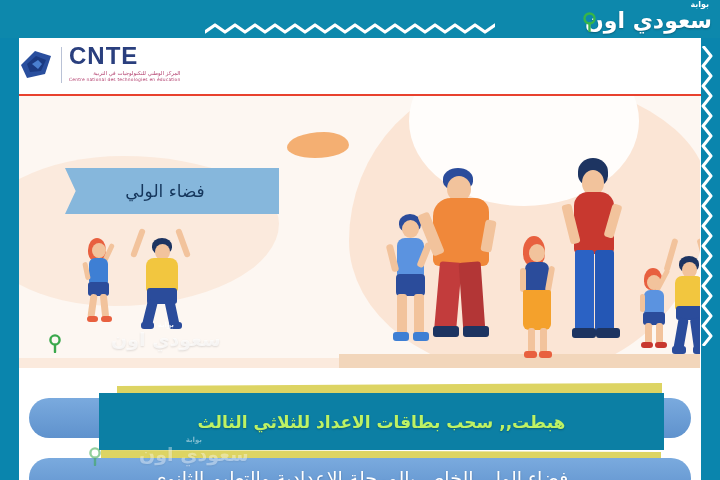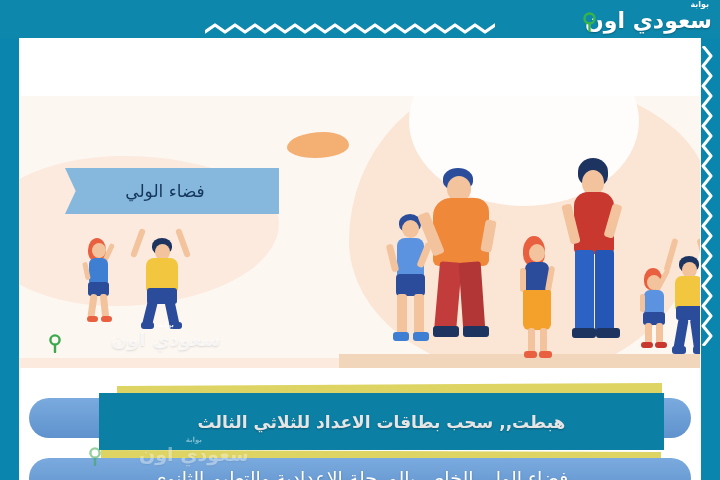--- a/index.html
+++ b/index.html
@@ -178,21 +178,21 @@
     clip-path:polygon(0 3px,100% 0,100% 11px,0 11px);
     z-index:5;
   }
   #caption-box {
     position:absolute; left:80px; top:355px; width:565px; height:57px;
     background:#0c7fa4;
     z-index:6;
     display:flex; align-items:center; justify-content:center;
   }
   #caption-text {
-    color:#e5e5e5; font-size:17px; font-weight:bold;
+    color:#bef264; font-size:17px; font-weight:bold;
     direction:rtl; white-space:nowrap;
     text-shadow:0 1px 2px rgba(0,0,0,.28);
   }
   #caption-accent2 {
     position:absolute; left:82px; top:412px; width:560px; height:8px;
     background:#ddd463; z-index:4;
     clip-path:polygon(0 0,100% 2px,100% 8px,0 8px);
   }
   #wm-caption { left:120px; top:398px; z-index:7; opacity:.55; }
   #wm-caption .wm-loupe { left:-50px; top:11px; }
@@ -217,20 +217,33 @@
       </svg>
     </div>
   </div>
 
   <svg id="right-wave" viewBox="0 0 14 300" preserveAspectRatio="none">
     <path d="M3 0 L11 10 L3 20 L11 30 L3 40 L11 50 L3 60 L11 70 L3 80 L11 90 L3 100 L11 110 L3 120 L11 130 L3 140 L11 150 L3 160 L11 170 L3 180 L11 190 L3 200 L11 210 L3 220 L11 230 L3 240 L11 250 L3 260 L11 270 L3 280 L11 290 L3 300" fill="none" stroke="#ffffff" stroke-width="3" stroke-linejoin="round"></path>
   </svg>
 
   <div id="card">
 
+    <div id="logo-strip">
+      <svg id="logo-mark" viewBox="0 0 34 34">
+        <polygon points="0,17 14,3 30,8 24,26 6,30" fill="#2a4f9e"></polygon>
+        <polygon points="6,16 15,8 25,12 20,23 9,24" fill="#1b3a82"></polygon>
+        <polygon points="11,16 17,12 21,16 17,21" fill="#4a7fd0"></polygon>
+      </svg>
+      <div id="logo-divider"></div>
+      <div id="logo-text">
+        <div id="logo-cnte">CNTE</div>
+        <div id="logo-ar">المركز الوطني للتكنولوجيات في التربية</div>
+        <div id="logo-fr">Centre national des technologies en éducation</div>
+      </div>
+    </div>
 
     <div id="illus">
       <div class="blob" id="blob-left"></div>
       <div class="blob" id="blob-right"></div>
       <div class="blob" id="blob-top-white"></div>
       <div class="blob" id="blob-orange"></div>
       <div id="ground2"></div>
       <div id="ground"></div>
 
       <div id="ribbon">

